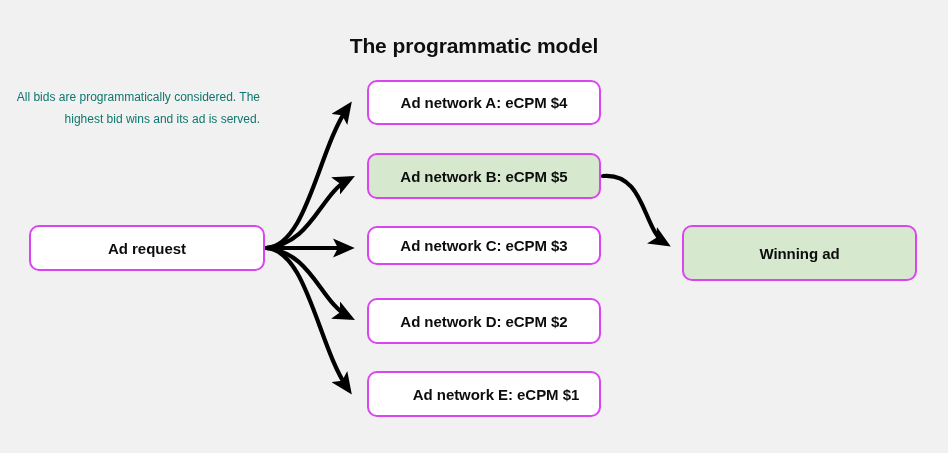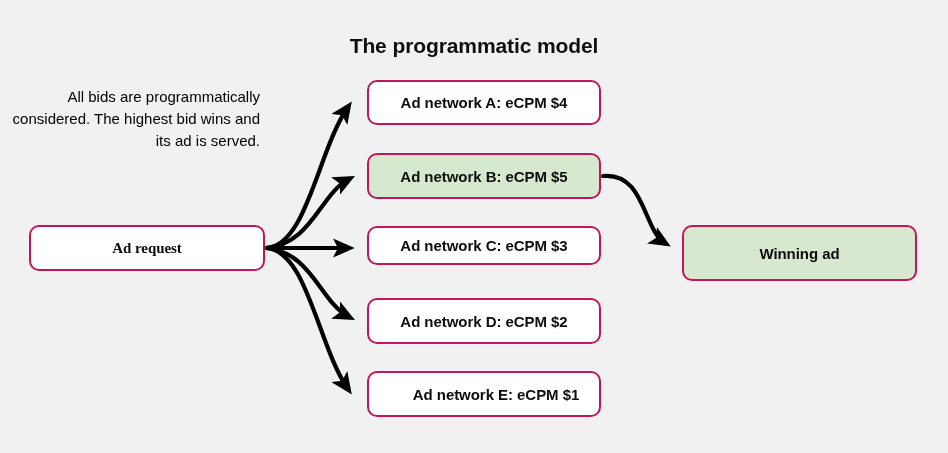--- a/index.html
+++ b/index.html
@@ -30,28 +30,28 @@
     color: #0f0f0f;
     letter-spacing: -0.1px;
     margin-top: 16px;
   }
   .description {
     position: absolute;
     left: 8px;
     top: 86px;
     width: 252px;
     text-align: right;
-    font-size: 15px;
+    font-size: 12px;
     line-height: 22px;
-    color: #000000;
+    color: #0f766e;
   }
   .node {
     position: absolute;
     box-sizing: border-box;
-    border: 2px solid #be185d;
+    border: 2px solid #d946ef;
     border-radius: 10px;
     background: #ffffff;
     display: flex;
     align-items: center;
     justify-content: center;
     font-size: 15px;
     font-weight: bold;
     color: #0d0d0d;
     letter-spacing: -0.05px;
   }
@@ -85,21 +85,21 @@
     <g fill="none" stroke="#000000" stroke-width="4.2" stroke-linecap="round" marker-end="url(#head)">
       <path d="M266,248 C307,246 318,150 348,107"></path>
       <path d="M266,248 C312,244 320,194 349,179"></path>
       <path d="M266,248 L348,248"></path>
       <path d="M266,248 C312,252 320,302 349,317"></path>
       <path d="M266,248 C307,250 318,346 348,389"></path>
       <path d="M603,176 C645,172 643,230 665,243"></path>
     </g>
   </svg>
 
-  <div class="node" style="left:29px; top:225px; width:236px; height:46px;font-family:Liberation Serif, serif;">
+  <div class="node" style="left:29px; top:225px; width:236px; height:46px;">
     <span>Ad request</span>
   </div>
 
   <div class="node" style="left:367px; top:80px; width:234px; height:45px;">
     <span>Ad network A: eCPM $4</span>
   </div>
 
   <div class="node green" style="left:367px; top:153px; width:234px; height:46px;">
     <span>Ad network B: eCPM $5</span>
   </div>

